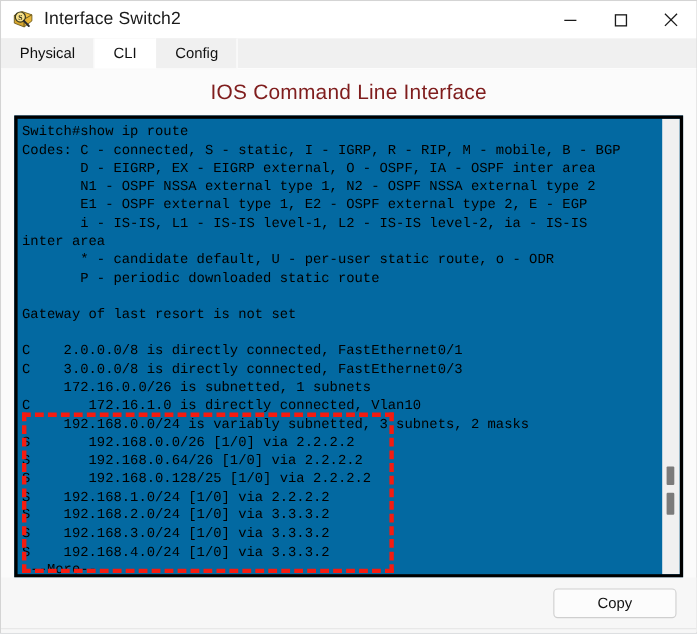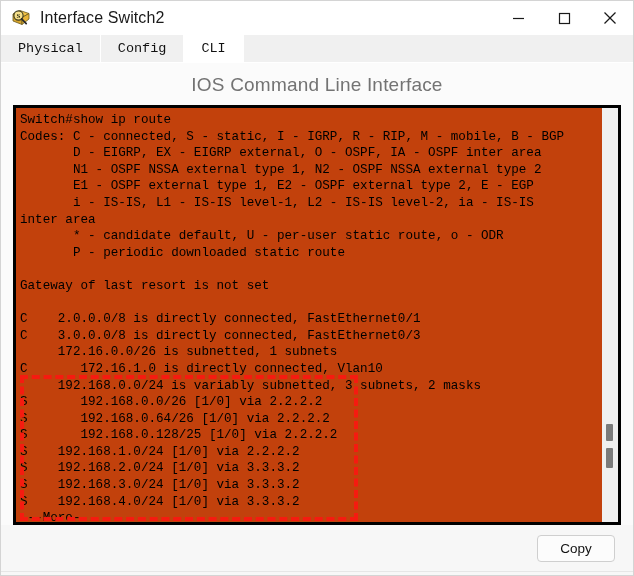--- a/index.html
+++ b/index.html
@@ -83,21 +83,20 @@
     height: 27px;
     line-height: 27px;
     padding: 0 17px;
     font-size: 13.5px;
     color: #111;
     background: #f0f0f0;
     border-right: 1px solid #ffffff;
     box-sizing: border-box;
     white-space: nowrap;
     cursor: default;
-    font-family: Liberation Mono, monospace;
   }
   .tab.active {
     background: #ffffff;
   }
   .tabstrip::after {
     content: "";
     position: absolute;
     left: 0; right: 0; bottom: 0;
     height: 0;
   }
@@ -107,33 +106,33 @@
     flex: 1 1 auto;
     background: #fbfbfb;
     position: relative;
     display: flex;
     flex-direction: column;
   }
 
   .panel-title {
     text-align: center;
     font-size: 19px;
-    color: #737373;
+    color: #7f1d1d;
     padding-top: 11px;
     padding-bottom: 9px;
     letter-spacing: 0.2px;
     flex: 0 0 auto;
   }
 
   
   .terminal-wrap {
     position: relative;
     margin: 0 12px;
     border: 3px solid #000000;
-    background: #c2410c;
+    background: #0369a1;
     height: 420px;
     box-sizing: border-box;
     overflow: hidden;
     flex: 0 0 auto;
   }
   .terminal {
     position: absolute;
     left: 0;
     top: 0;
     right: 16px;
@@ -186,21 +185,21 @@
     background: #f7f7f7;
   }
   .btn-row {
     position: absolute;
     right: 18px;
     top: 10px;
     display: flex;
     gap: 10px;
   }
   .btn {
-    width: 78px;
+    width: 112px;
     height: 27px;
     background: #fcfcfc;
     border: 1px solid #cfcfcf;
     border-radius: 4px;
     font-family: "Liberation Sans", sans-serif;
     font-size: 13.5px;
     color: #111;
     cursor: default;
     padding: 0;
     line-height: 25px;
@@ -248,22 +247,22 @@
         <svg width="14" height="14" viewBox="0 0 14 14">
           <line x1="1.5" y1="1.5" x2="12.5" y2="12.5" stroke="#1a1a1a" stroke-width="1.2"></line>
           <line x1="12.5" y1="1.5" x2="1.5" y2="12.5" stroke="#1a1a1a" stroke-width="1.2"></line>
         </svg>
       </button>
     </div>
   </div>
 
   <div class="tabstrip">
     <div class="tab">Physical</div>
+    <div class="tab active">CLI</div>
     <div class="tab">Config</div>
-    <div class="tab active">CLI</div>
   </div>
 
   <div class="content">
 
     <div class="panel-title">IOS Command Line Interface</div>
 
     <div class="terminal-wrap">
       <div class="terminal">
         <pre class="term-text" id="term-text">Switch#show ip route
 Codes: C - connected, S - static, I - IGRP, R - RIP, M - mobile, B - BGP

